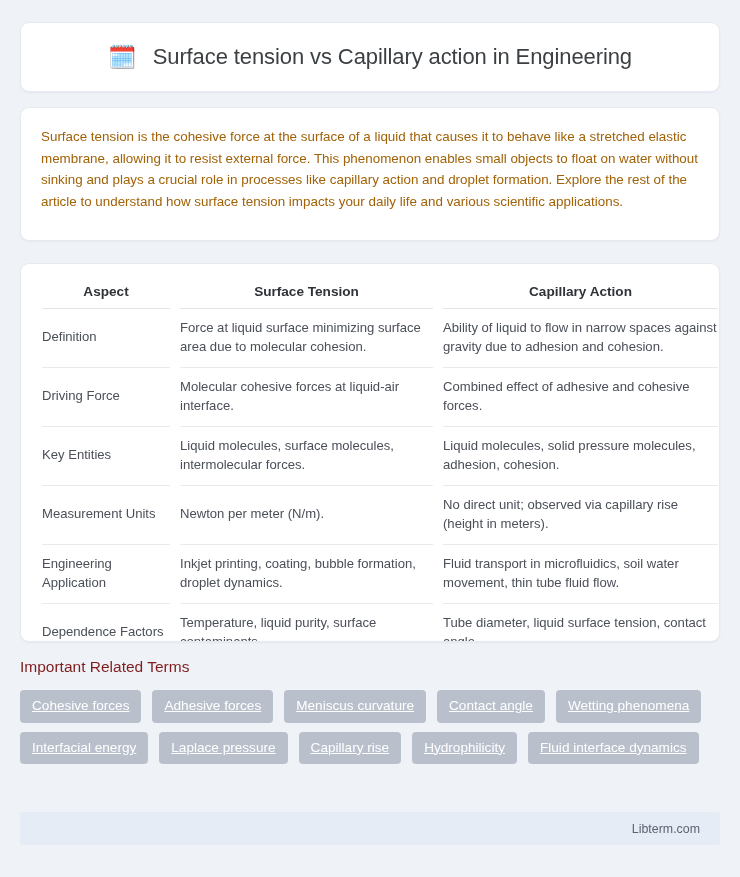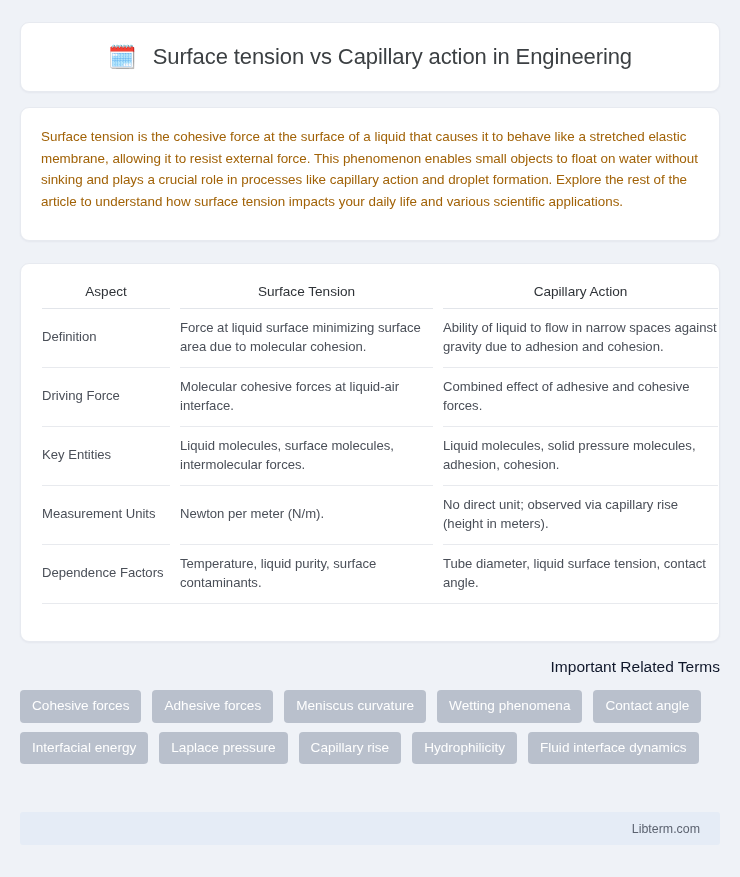--- a/index.html
+++ b/index.html
@@ -84,21 +84,21 @@
     overflow: hidden;
   }
   table.cmp {
     width: 100%;
     border-collapse: collapse;
     table-layout: fixed;
   }
   table.cmp th {
     font-size: 13.6px;
     color: #2f3338;
-    font-weight: normal;
+    font-weight: bold;
     text-align: center;
     padding: 4px 0 9px 0;
     border-bottom: 1px solid #e2e5ea;
   }
   table.cmp th.c1 { width: 128px; }
   table.cmp th.c2 { width: 253px; }
   table.cmp th.c3 { width: 275px; }
   table.cmp th.spacer,
   table.cmp td.spacer {
     width: 10px;
@@ -122,39 +122,40 @@
 
   
   .terms-section {
     position: absolute;
     left: 20px;
     top: 658px;
     width: 700px;
   }
   .terms-heading {
     font-size: 15.5px;
-    color: #0f172a;
-    text-align: right;
+    color: #7f1d1d;
+    text-align: left;
     margin: 0 0 14px 0;
     font-weight: normal;
   }
   .chips {
     display: flex;
     flex-wrap: wrap;
     gap: 9px 11px;
     align-content: flex-start;
   }
   .chip {
     background: #b9c0cc;
     color: #ffffff;
     font-size: 13.6px;
     line-height: 1;
     padding: 9px 12px 10px 12px;
     border-radius: 4px;
     white-space: nowrap;
+    text-decoration: underline;
   }
 
   
   .footer {
     position: absolute;
     left: 20px;
     top: 812px;
     width: 700px;
     height: 33px;
     background: #e5ecf6;
@@ -221,38 +222,45 @@
             <td>Liquid molecules, solid pressure molecules, adhesion, cohesion.</td>
           </tr>
           <tr>
             <td class="aspect">Measurement Units</td>
             <td class="spacer"></td>
             <td>Newton per meter (N/m).</td>
             <td class="spacer"></td>
             <td>No direct unit; observed via capillary rise (height in meters).</td>
           </tr>
           <tr>
+            <td class="aspect">Engineering Application</td>
+            <td class="spacer"></td>
+            <td>Inkjet printing, coating, bubble formation, droplet dynamics.</td>
+            <td class="spacer"></td>
+            <td>Fluid transport in microfluidics, soil water movement, thin tube fluid flow.</td>
+          </tr>
+          <tr>
             <td class="aspect">Dependence Factors</td>
             <td class="spacer"></td>
             <td>Temperature, liquid purity, surface contaminants.</td>
             <td class="spacer"></td>
             <td>Tube diameter, liquid surface tension, contact angle.</td>
           </tr>
         </tbody>
     </table>
   </div>
 
   <div class="terms-section">
     <h2 class="terms-heading">Important Related Terms</h2>
     <div class="chips" id="chips">
         <span class="chip">Cohesive forces</span>
         <span class="chip">Adhesive forces</span>
         <span class="chip">Meniscus curvature</span>
+        <span class="chip">Contact angle</span>
         <span class="chip">Wetting phenomena</span>
-        <span class="chip">Contact angle</span>
         <span class="chip">Interfacial energy</span>
         <span class="chip">Laplace pressure</span>
         <span class="chip">Capillary rise</span>
         <span class="chip">Hydrophilicity</span>
         <span class="chip">Fluid interface dynamics</span>
       </div>
   </div>
 
   <div class="footer">
     <span class="footer-text">Libterm.com</span>

